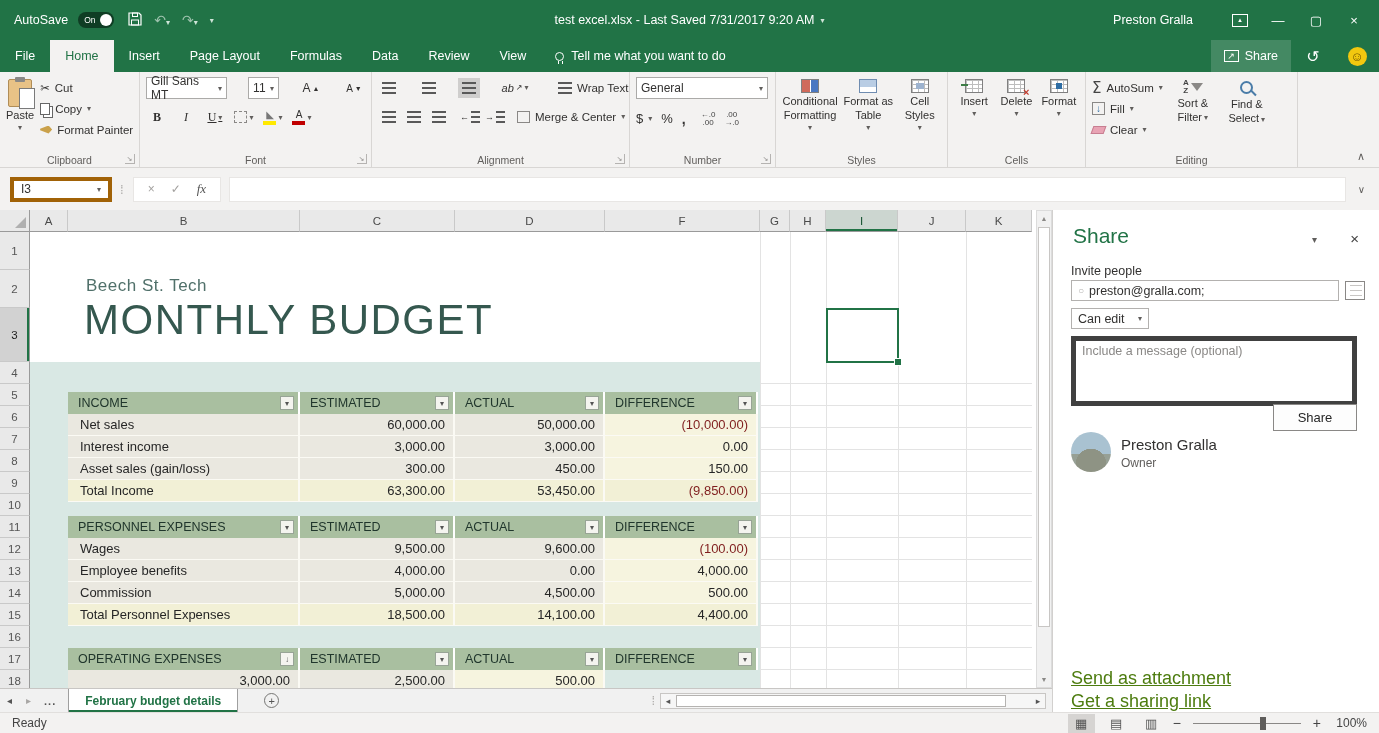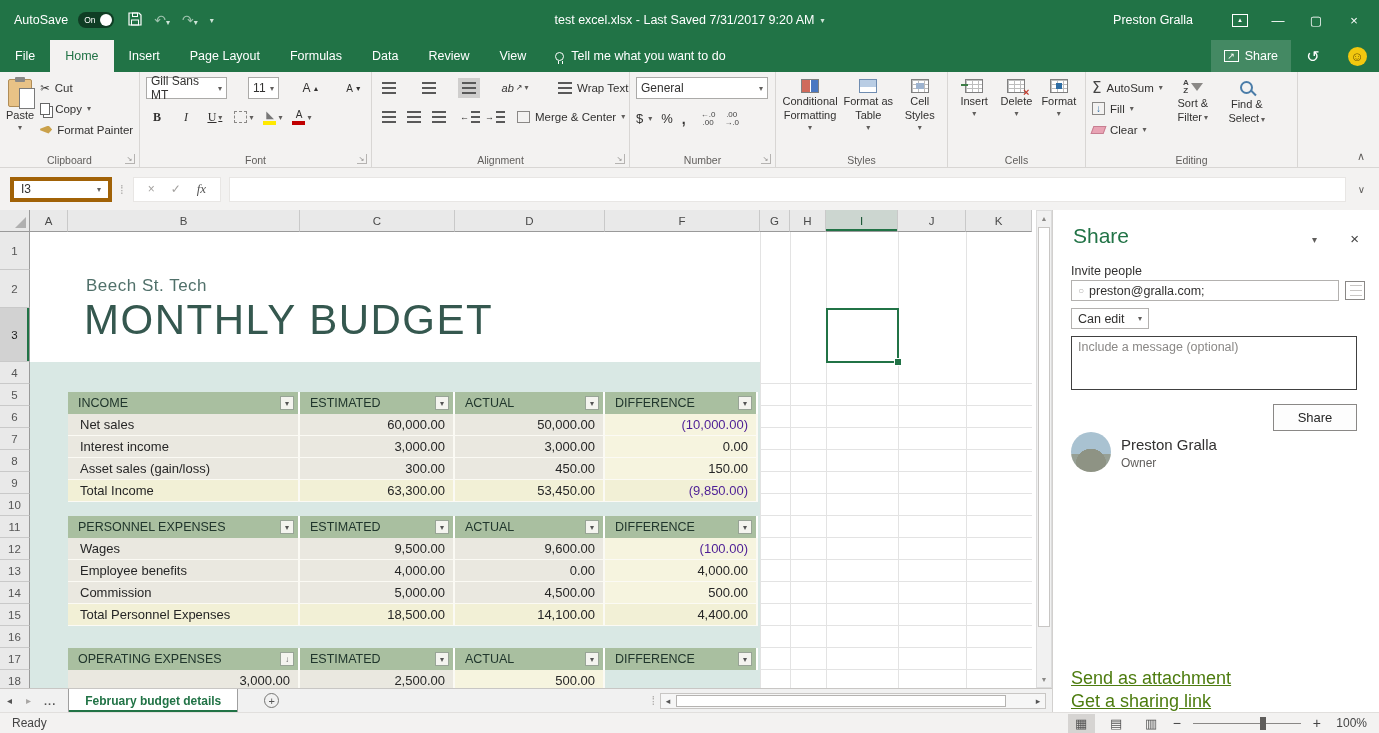--- a/index.html
+++ b/index.html
@@ -104,21 +104,21 @@
   .company{position:absolute;left:56px;top:44px;font-size:17px;color:#50706a;letter-spacing:.5px}
   .sheettitle{position:absolute;left:54px;top:64px;font-size:42px;color:#35584f;letter-spacing:1.5px}
   .btable{position:absolute;left:38px;width:690px;display:grid;grid-template-columns:232px 155px 150px 153px;grid-auto-rows:22px}
   .th{background:#a9bfa0;color:#20362c;font-size:12.5px;display:flex;align-items:center;justify-content:space-between;padding:0 4px 0 10px;border-right:2px solid #fff;white-space:nowrap}
   .fbtn{width:14px;height:14px;background:#f4f4ef;border:1px solid #98a496;color:#555;font-size:8px;display:flex;align-items:center;justify-content:center;flex:none}
   .tc{font-size:13px;color:#262626;line-height:21px;border-bottom:1px solid #fbfaf4;border-right:2px solid #fbfaf4;padding:0 8px;white-space:nowrap;overflow:hidden;background:#eae8e0}
   .tc.lbl{padding-left:12px}
   .tc.num{text-align:right}
   .tc.diffc{background:#f6f4df}
   .totrow{background:#f2f0d6 !important}
-  .neg{color:#4c1d95}
+  .neg{color:#7f1d1d}
   .selbox{position:absolute;left:796px;top:76px;width:73px;height:55px;border:2px solid #217346}
   .selbox::after{content:'';position:absolute;right:-5px;bottom:-5px;width:6px;height:6px;background:#217346;border:1px solid #fff}
   .vscroll{position:absolute;left:1036px;top:0;width:16px;height:478px;background:#f1f1f1;border:1px solid #dcdcdc}
   .varr{position:absolute;left:0;width:14px;height:15px;display:flex;align-items:center;justify-content:center;font-size:7px;color:#8a8886}
   .vthumb{position:absolute;left:1px;top:16px;width:12px;height:400px;background:#fff;border:1px solid #c8c6c4}
 
   
   .sheetbar{position:absolute;left:0;bottom:0;width:1052px;height:24px;background:#f1f1f1;border-top:1px solid #c8c6c4;display:flex;align-items:center;font-size:11px;color:#444}
   .snav{padding:0 7px;font-size:10px;color:#555}
   .snav.dim{color:#a8a6a4}
@@ -136,21 +136,21 @@
   .sp-caret{position:absolute;right:62px;top:24px;color:#605e5c;font-size:10px}
   .sp-close{position:absolute;right:20px;top:20px;color:#444;font-size:15px}
   .sp-invite-lbl{position:absolute;left:18px;top:54px;color:#323130}
   .sp-input{position:absolute;left:18px;top:70px;width:268px;height:21px;border:1px solid #b3b1af;background:#fff;display:flex;align-items:center;gap:5px;padding:0 6px;font-size:12.5px;color:#323130}
   .sp-input .circ{color:#b5b3b1;font-size:10px}
   .abook{position:absolute;right:14px;top:71px;width:20px;height:19px;border:1px solid #8a8886;background:
     linear-gradient(#c8c6c4 1px,transparent 1px) 4px 3px/12px 4px no-repeat padding-box,
     linear-gradient(#c8c6c4 1px,transparent 1px) 4px 8px/12px 4px no-repeat,
     linear-gradient(#c8c6c4 1px,transparent 1px) 4px 13px/12px 4px no-repeat,#fff}
   .sp-canedit{position:absolute;left:18px;top:98px;width:78px;height:21px;border:1px solid #b3b1af;background:#fff;display:flex;align-items:center;justify-content:space-between;padding:0 6px}
-  .sp-msg{position:absolute;left:18px;top:126px;width:286px;height:54px;border:1px solid #404040;background:#fff;resize:none;font-family:"Liberation Sans",sans-serif;font-size:12.5px;padding:3px 6px;color:#323130}
+  .sp-msg{position:absolute;left:18px;top:126px;width:286px;height:70px;border:5px solid #404040;background:#fff;resize:none;font-family:"Liberation Sans",sans-serif;font-size:12.5px;padding:3px 6px;color:#323130}
   .sp-msg::placeholder{color:#8a8886}
   .sp-share{position:absolute;right:22px;top:194px;width:84px;height:27px;border:1px solid #8a8886;background:#fdfdfd;font-size:13px;color:#262626;display:flex;align-items:center;justify-content:center}
   .avatar{position:absolute;left:18px;top:222px;width:40px;height:40px;border-radius:50%;background:
     radial-gradient(circle at 50% 80%,#8e9384 0 40%,transparent 41%),
     linear-gradient(180deg,#a9c2d1 0 55%,#97a095 55% 100%)}
   .sp-owner{position:absolute;left:68px;top:226px;font-size:15px;color:#323130}
   .sp-role{position:absolute;left:68px;top:246px;font-size:12px;color:#605e5c}
   .sp-link{position:absolute;left:18px;color:#4d7c0f;text-decoration:underline;font-size:18px}
   .l1{top:458px}.l2{top:481px}
 

